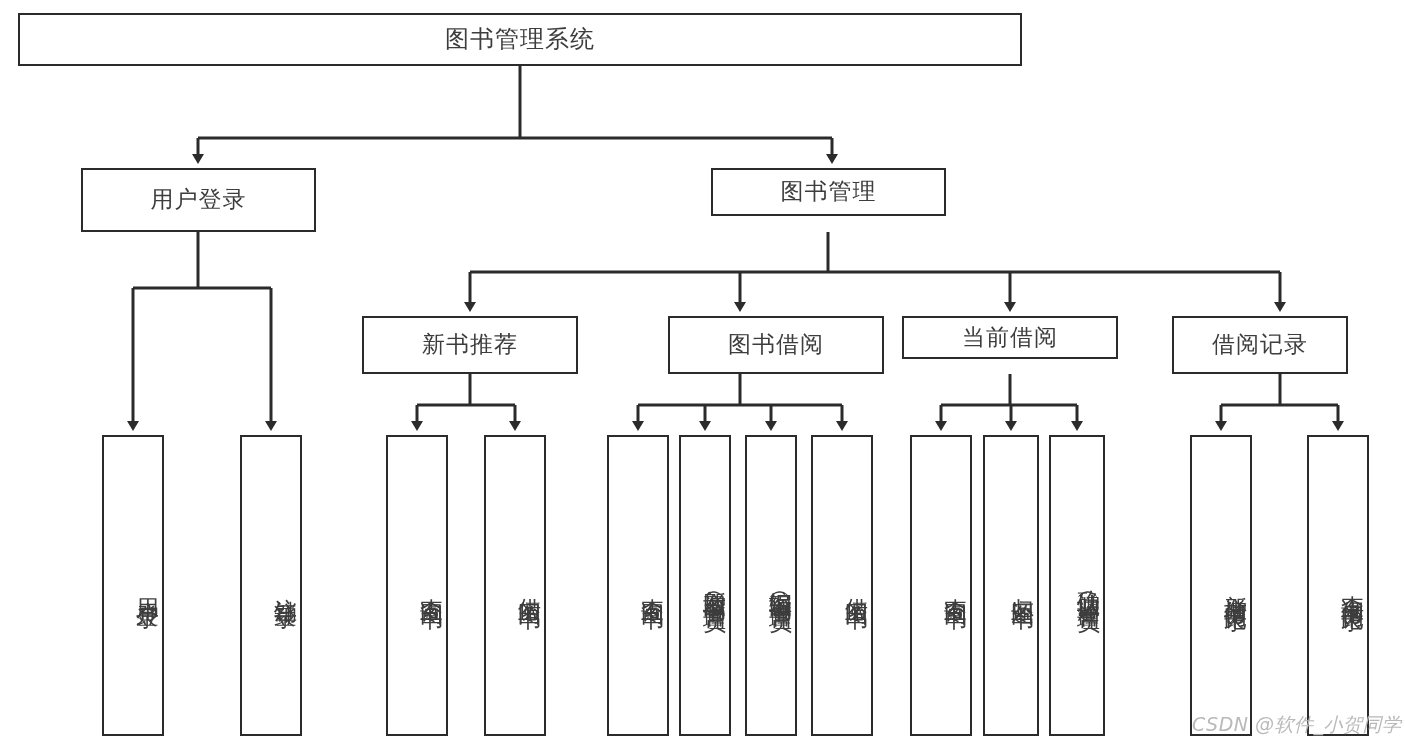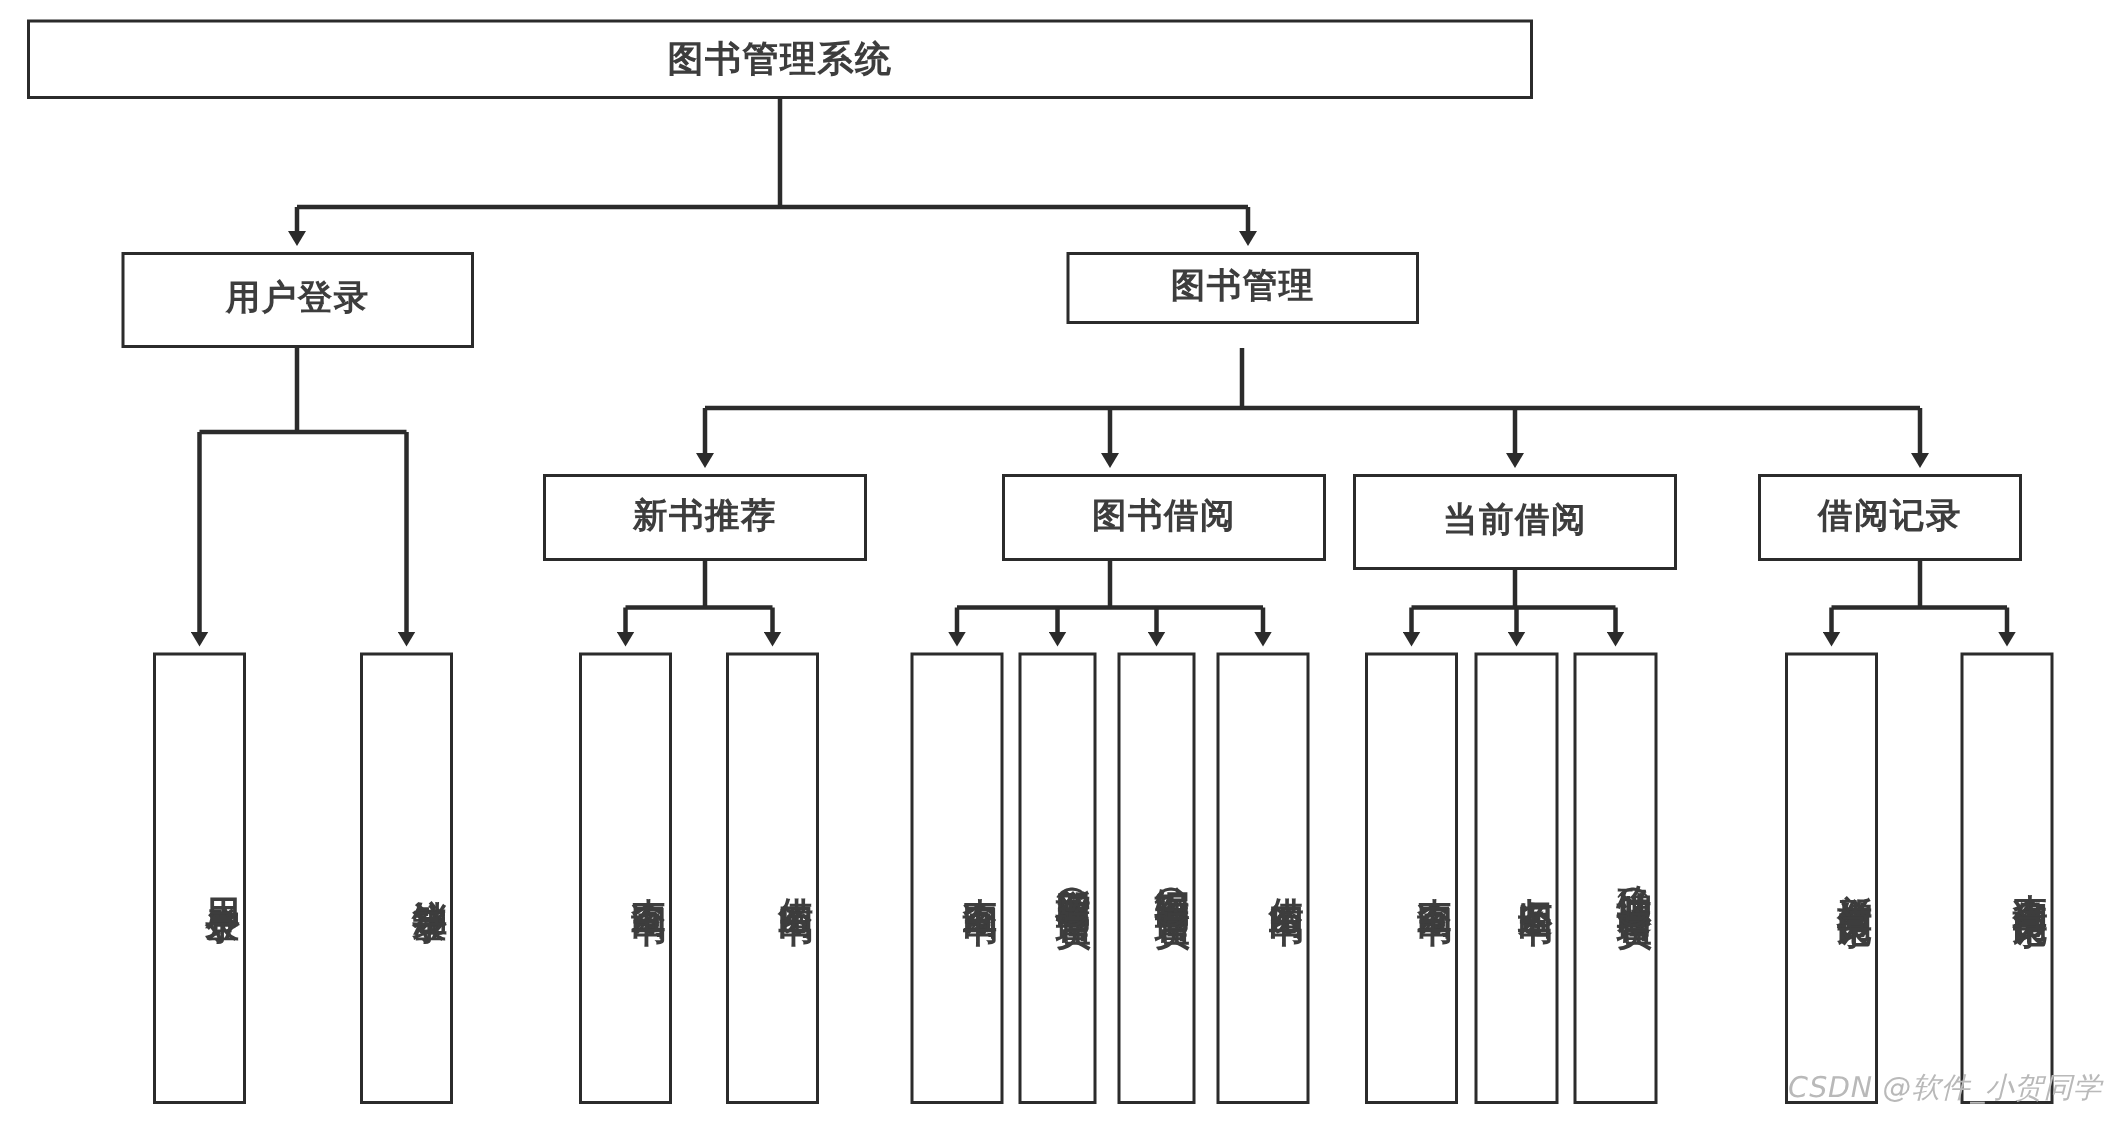--- a/index.html
+++ b/index.html
@@ -28,21 +28,20 @@
   .node {
     position: absolute;
     box-sizing: border-box;
     border: 2px solid #2b2b2b;
     background: #ffffff;
     display: flex;
     align-items: center;
     justify-content: center;
     color: #3d3d3d;
     text-align: right;
-    font-weight: bold;
   }
   .node.horiz {
     font-size: 23px;
     letter-spacing: 1px;
     line-height: 1.2;
   }
   .node.root {
     font-size: 24px;
   }
   .node.vert {
@@ -134,21 +133,21 @@
   <div class="node horiz" style="left:711px; top:168px; width:235px; height:48px;">
     <span>图书管理</span>
   </div>
 
   <div class="node horiz" style="left:362px; top:316px; width:216px; height:58px;">
     <span>新书推荐</span>
   </div>
   <div class="node horiz" style="left:668px; top:316px; width:216px; height:58px;">
     <span>图书借阅</span>
   </div>
-  <div class="node horiz" style="left:902px; top:316px; width:216px; height:64px;">
+  <div class="node horiz" style="left:902px; top:316px; width:216px; height:43px;">
     <span>当前借阅</span>
   </div>
   <div class="node horiz" style="left:1172px; top:316px; width:176px; height:58px;">
     <span>借阅记录</span>
   </div>
 
   <div class="node vert" style="left:102px; top:435px; width:62px; height:301px;">
     <span class="vtext">用户登录</span>
   </div>
   <div class="node vert" style="left:240px; top:435px; width:62px; height:301px;">

